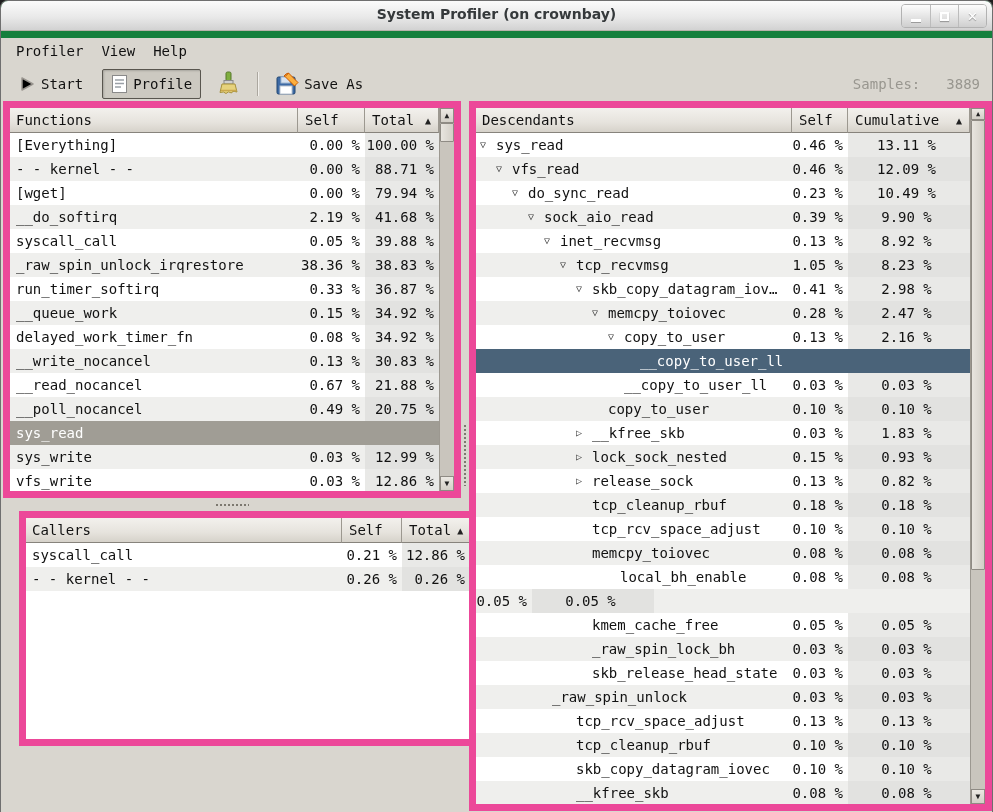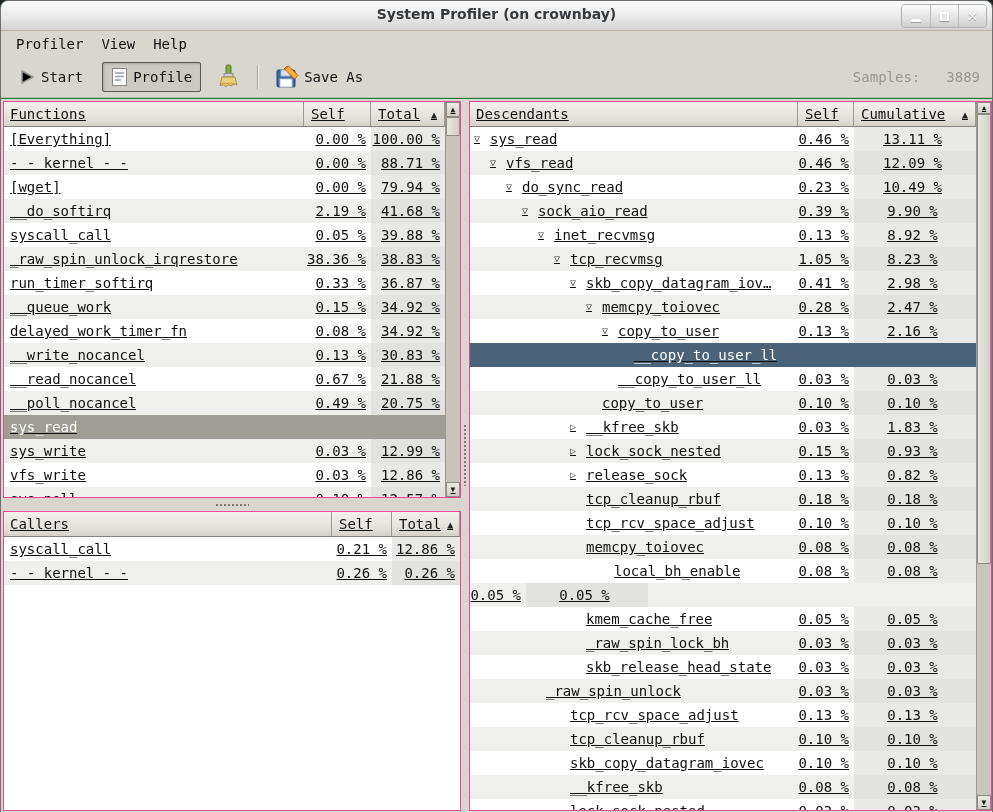--- a/index.html
+++ b/index.html
@@ -16,34 +16,34 @@
     border-bottom:1px solid #b7b3ab;}
   .title{position:absolute;left:0;right:0;top:5px;text-align:center;
     font-family:"DejaVu Sans","Liberation Sans",sans-serif;font-weight:bold;font-size:14px;color:#35393b;}
   .winbtns{position:absolute;right:5px;top:3px;display:flex;border:1px solid #b2b2b2;border-radius:4px;overflow:hidden;}
   .winbtn{width:28px;height:22px;background:linear-gradient(#fdfdfd,#cfcfcf);display:flex;align-items:center;justify-content:center;border-left:1px solid #bcbcbc;cursor:default;}
   .winbtn:first-child{border-left:none;}
   .glyph-min{width:10px;height:3px;background:#ffffff;box-shadow:0 1px 0 #9c9c9c;margin-top:8px;}
   .glyph-max{width:9px;height:9px;border:2px solid #ffffff;box-shadow:0 1px 1px #9c9c9c;}
   .glyph-close{color:#ffffff;font-weight:bold;font-size:13px;text-shadow:0 1px 1px #8f8f8f;font-family:"DejaVu Sans",sans-serif;}
   
-  .menubar{height:26px;background:#d9d6cf;display:flex;align-items:center;padding-left:6px;}
+  .menubar{height:26px;background:#d9d6cf;display:flex;align-items:center;padding-left:6px;margin-top:7px;}
   .menuitem{padding:3px 9px;cursor:default;}
   
   .toolbar{height:41px;background:#d9d6cf;display:flex;align-items:center;padding:0 8px;border-bottom:1px solid #c2beb6;}
   .tbtn{display:flex;align-items:center;gap:5px;padding:4px 8px;border:1px solid transparent;border-radius:2px;}
   .tbtn.pressed{background:#ccc9c1;border:1px solid #59564f;box-shadow:inset 1px 1px 2px rgba(0,0,0,.18);}
   .tsep{width:1px;height:24px;background:#aba79f;margin:0 8px;box-shadow:1px 0 0 #f2f0ec;}
   .spacer{flex:1;}
   .samples{color:#98968f;display:flex;gap:26px;padding-right:4px;}
   
   .main{position:absolute;left:0;top:98px;right:0;bottom:0;background:#d9d6cf;}
-  .pane{position:absolute;border:1px solid #ec4899;background:#fff;overflow:hidden;display:flex;text-decoration:underline;}
+  .pane{position:absolute;border:7px solid #ec4899;background:#fff;overflow:hidden;display:flex;}
   .pane-functions{left:2px;top:2px;width:458px;height:397px;}
-  .pane-callers{left:2px;top:412px;width:458px;height:300px;}
+  .pane-callers{left:18px;top:412px;width:458px;height:235px;}
   .pane-desc{left:468px;top:2px;width:523px;height:710px;}
   .tablecol{flex:1;display:flex;flex-direction:column;overflow:hidden;background:#fff;}
   
   .thead{display:flex;height:25px;flex:none;}
   .th{background:linear-gradient(#f3f1ed,#e6e3dd 60%,#d6d2ca);border-right:1px solid #9c9890;border-bottom:1px solid #87837c;
       display:flex;align-items:center;justify-content:space-between;padding:0 7px;white-space:nowrap;overflow:hidden;}
   .th:last-child{border-right:1px solid #9c9890;}
   .th .arrow{font-size:10px;color:#222;margin-left:6px;}
   
   .rows{flex:1;overflow:hidden;position:relative;background:#fff;}

